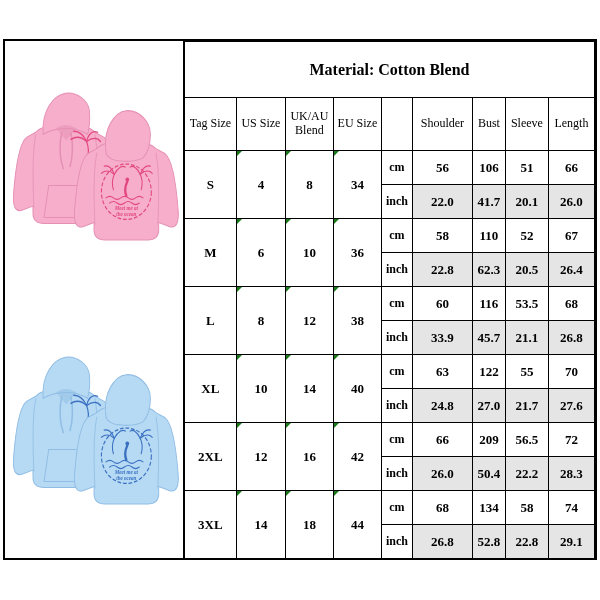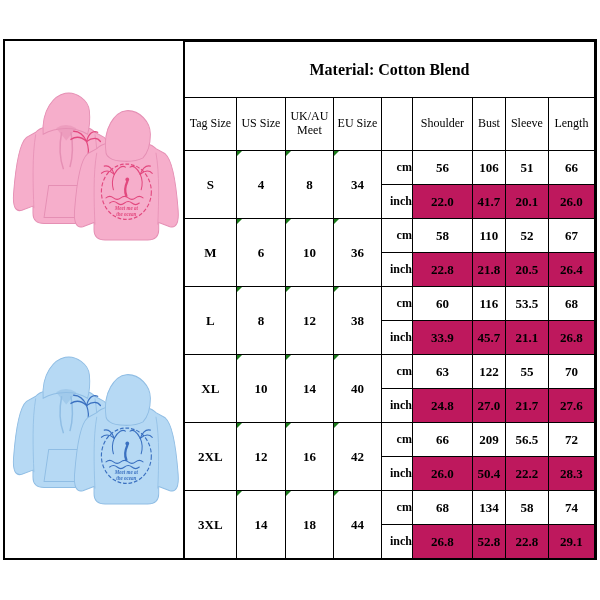--- a/index.html
+++ b/index.html
@@ -13,22 +13,22 @@
 
   table.size-table{border-collapse:collapse;table-layout:fixed;width:410px;height:100%;}
   .size-table td{border:1px solid #000;text-align:center;vertical-align:middle;
                  padding:0;color:#000;overflow:hidden;}
   td.material{font-size:16px;font-weight:bold;}
   tr.material-row{height:56px;}
   tr.colhead-row{height:53px;}
   tr.colhead-row td{font-size:12px;font-weight:normal;line-height:1.15;}
   tr.data-row{height:34px;}
   td.num{font-size:13px;font-weight:bold;}
-  td.unit{font-size:12px;font-weight:bold;text-align:right;}
-  td.grey{background:#be185d;}
+  td.unit{font-size:12px;font-weight:bold;}
+  td.grey{background:#e5e5e5;}
   td.flag{position:relative;}
   td.flag::before{content:"";position:absolute;top:0;left:0;width:0;height:0;
                   border-top:5px solid #1a7a1a;border-right:5px solid transparent;}
   .printtext{font-size:5.5px;font-style:italic;font-weight:bold;text-anchor:middle;
              font-family:"Liberation Serif","DejaVu Serif",serif;}
 </style>
 </head>
 <body>
 
 <div class="sheet">
@@ -140,21 +140,21 @@
     </colgroup>
 
     <tbody>
         <tr class="material-row">
       <td class="material" colspan="9">Material: Cotton Blend</td>
     </tr>
 
     <tr class="colhead-row">
       <td>Tag Size</td>
       <td>US Size</td>
-      <td>UK/AU Meet</td>
+      <td>UK/AU Blend</td>
       <td>EU Size</td>
       <td></td>
       <td>Shoulder</td>
       <td>Bust</td>
       <td>Sleeve</td>
       <td>Length</td>
     </tr>
 
     <tr class="data-row">
       <td class="num" rowspan="2">S</td>
@@ -182,21 +182,21 @@
       <td class="num flag" rowspan="2">36</td>
       <td class="unit">cm</td>
       <td class="num">58</td>
       <td class="num">110</td>
       <td class="num">52</td>
       <td class="num">67</td>
     </tr>
     <tr class="data-row">
       <td class="unit">inch</td>
       <td class="num grey">22.8</td>
-      <td class="num grey">21.8</td>
+      <td class="num grey">62.3</td>
       <td class="num grey">20.5</td>
       <td class="num grey">26.4</td>
     </tr>
 
     <tr class="data-row">
       <td class="num" rowspan="2">L</td>
       <td class="num flag" rowspan="2">8</td>
       <td class="num flag" rowspan="2">12</td>
       <td class="num flag" rowspan="2">38</td>
       <td class="unit">cm</td>

